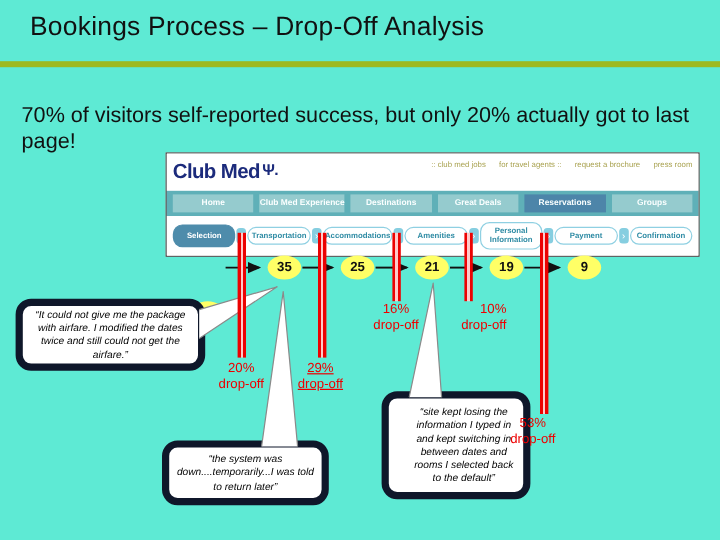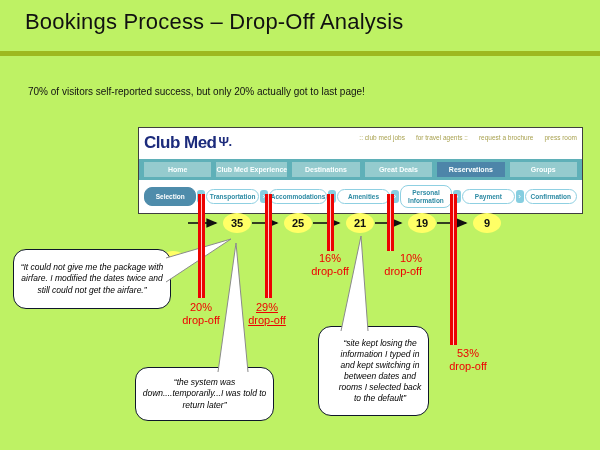--- a/index.html
+++ b/index.html
@@ -1,23 +1,23 @@
 <!DOCTYPE html>
 <html><head>
 <meta charset="utf-8">
 <style>
   html,body{margin:0;padding:0;background:#e8e8e8;}
   .slide{
-    position:relative;width:600px;height:450px;background:#bef264;overflow:hidden;
+    position:relative;width:600px;height:450px;background:#5eead4;overflow:hidden;
     font-family:"Liberation Sans",sans-serif;color:#111;
   }
   
   .title{position:absolute;left:25px;top:9px;font-size:22px;font-weight:400;letter-spacing:.2px;}
   .rule{position:absolute;left:0;top:51px;width:600px;height:5px;background:#9db91f;}
-  .subtitle{position:absolute;left:28px;top:86px;font-size:10px;}
+  .subtitle{position:absolute;left:18px;top:86px;font-size:18px;}
   
   .frame{position:absolute;left:138px;top:127px;width:445px;height:87px;border:1.5px solid #3f3f3f;
          background:#fff;box-sizing:border-box;z-index:1;}
   .cm-top{position:absolute;left:0;top:0;right:0;height:31px;background:#fff;}
   .cm-logo{position:absolute;left:5px;top:5px;font-size:17px;font-weight:bold;color:#1c2b7c;letter-spacing:-.5px;}
   .cm-logo .glyph{font-size:13px;font-weight:bold;vertical-align:2px;margin-left:2px;}
   .cm-links{position:absolute;right:5px;top:6px;display:flex;gap:11px;font-size:6.5px;color:#a9a250;}
   .cm-links span{cursor:pointer;white-space:nowrap;}
   .cm-nav{position:absolute;left:0;top:31px;right:0;height:21px;background:#5fb0b8;
           display:flex;align-items:center;gap:5px;padding:0 5px;box-sizing:border-box;}
@@ -30,21 +30,21 @@
           font-size:6.5px;line-height:1.15;text-align:center;padding:3px 1px;margin:0 1px;background:#fff;cursor:pointer;}
   .step-tab.selected{background:#4e8cab;border-color:#4e8cab;color:#fff;padding:5px 1px;}
   .step-sep{flex:none;width:8px;height:13px;background:#86cee0;border-radius:3px;color:#fff;
           font-size:8px;line-height:13px;text-align:center;cursor:pointer;}
   
   .circle{position:absolute;top:213px;width:28px;height:20px;border-radius:50%;background:#ffff66;
           display:flex;align-items:center;justify-content:center;font-size:11px;font-weight:bold;z-index:3;}
   .overlay-svg{position:absolute;left:0;top:0;width:600px;height:450px;pointer-events:none;}
   #flow-svg{z-index:3;}
   #tails-svg{z-index:5;}
-  .bubble{position:absolute;background:#fff;border:1px solid #0f172a;border-radius:13px;z-index:4;
+  .bubble{position:absolute;background:#fff;border:6px solid #0f172a;border-radius:13px;z-index:4;
           font-style:italic;font-size:8.5px;line-height:1.3;text-align:center;color:#000;
           display:flex;align-items:center;justify-content:center;padding:3px 6px;box-sizing:border-box;}
   .bar{position:absolute;width:7px;z-index:6;
        background:linear-gradient(90deg,#ec0202 0,#ec0202 36%,#ffc9c9 36%,#ffc9c9 62%,#ec0202 62%,#ec0202 100%);}
   .dropoff{position:absolute;width:64px;text-align:center;color:#ee0000;font-size:11px;line-height:1.2;z-index:6;}
 </style>
 </head>
 <body>
 
 <div class="slide">
@@ -105,21 +105,21 @@
 
   <div class="circle" style="left:159px;margin-top:38px;">44</div>
   <div class="circle" style="left:223px;">35</div>
   <div class="circle" style="left:284px;">25</div>
   <div class="circle" style="left:346px;">21</div>
   <div class="circle" style="left:408px;">19</div>
   <div class="circle" style="left:473px;">9</div>
 
   <div class="bubble" style="left:13px;top:249px;width:158px;height:60px;">“It could not give me the package with airfare. I modified the dates twice and still could not get the airfare.”</div>
   <div class="bubble" style="left:135px;top:367px;width:139px;height:54px;">“the system was down....temporarily...I was told to return later”</div>
-  <div class="bubble" style="left:318px;top:326px;width:111px;height:90px;padding-left:19px;">“site kept losing the information I typed in and kept switching in between dates and rooms I selected back to the default”</div>
+  <div class="bubble" style="left:318px;top:326px;width:124px;height:90px;padding-left:19px;">“site kept losing the information I typed in and kept switching in between dates and rooms I selected back to the default”</div>
 
   <svg id="tails-svg" class="overlay-svg">
     <path d="M 166 258 L 231 239 L 166 282" fill="#ffffff" stroke="#8a8a8a" stroke-width="1" stroke-linejoin="round"></path>
     <path d="M 218 372 L 236 243 L 248 372" fill="#ffffff" stroke="#8a8a8a" stroke-width="1" stroke-linejoin="round"></path>
     <path d="M 341 331 L 361 236 L 368 331" fill="#ffffff" stroke="#8a8a8a" stroke-width="1" stroke-linejoin="round"></path>
   </svg>
 
   <div class="bar" style="left:198px;top:194px;height:104px;"></div>
   <div class="bar" style="left:265px;top:194px;height:104px;"></div>
   <div class="bar" style="left:327px;top:194px;height:57px;"></div>
@@ -135,18 +135,18 @@
     <div>drop-off</div>
   </div>
   <div class="dropoff" style="left:298px;top:252px;">
     <div>16%</div>
     <div>drop-off</div>
   </div>
   <div class="dropoff" style="left:358px;top:252px;text-align:right;">
     <div>10%</div>
     <div>drop-off</div>
   </div>
-  <div class="dropoff" style="left:436px;top:347px;text-align:center;">
+  <div class="dropoff" style="left:412px;top:347px;text-align:center;">
     <div>53%</div>
     <div>drop-off</div>
   </div>
 
 </div>
 
 </body></html>

